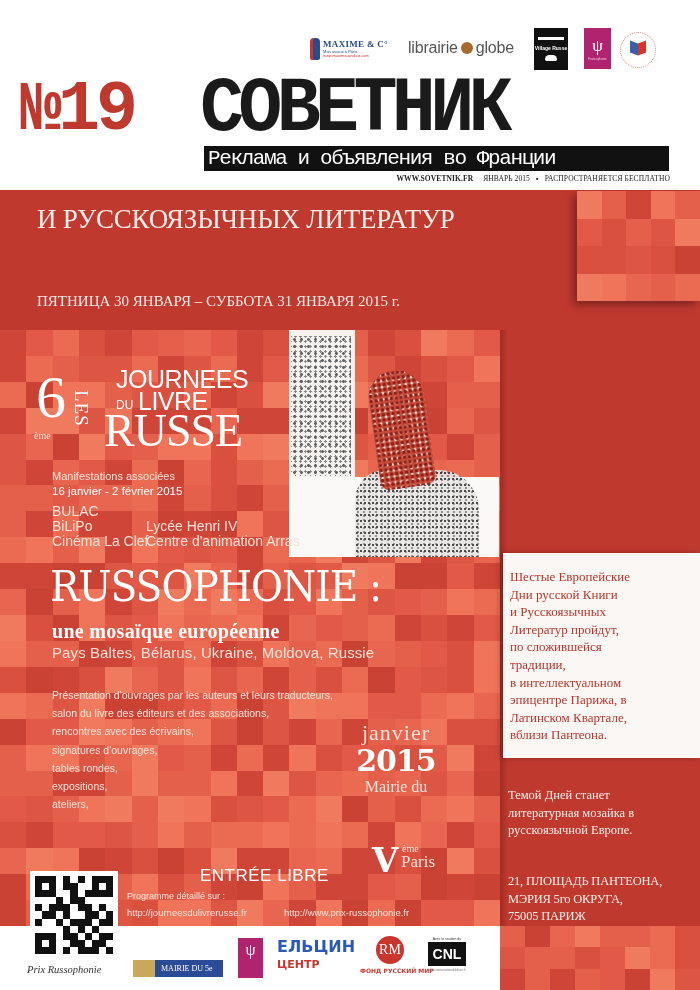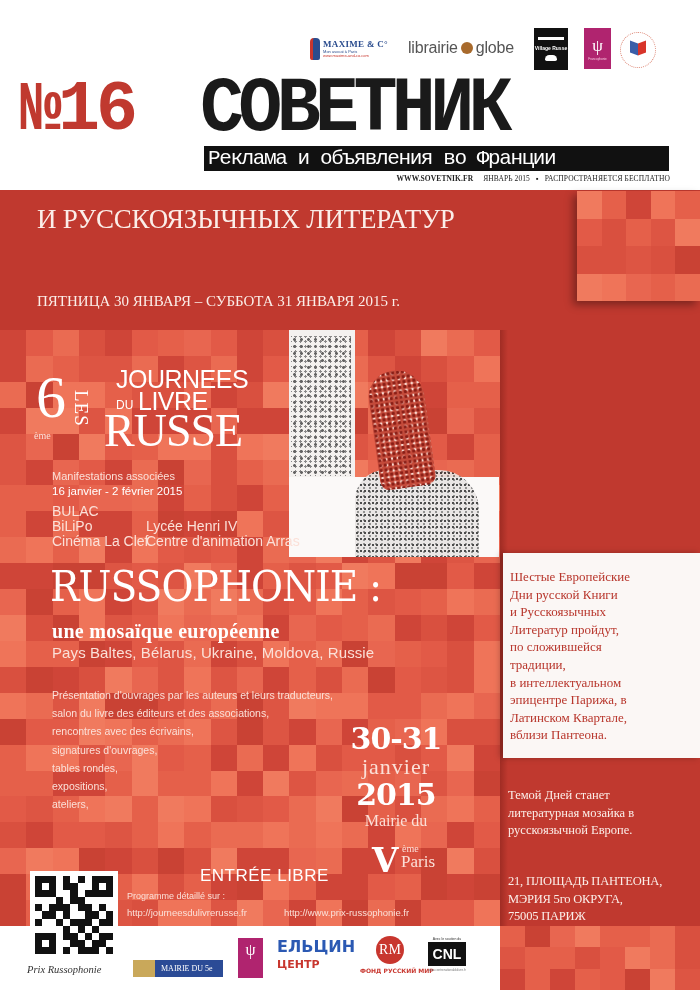--- a/index.html
+++ b/index.html
@@ -155,21 +155,21 @@
     <span class="s">Francophonie</span>
   </div>
   <div class="logo logo-circle">
     <span class="heart">
         <span class="h1"></span>
         <span class="h2"></span>
       </span>
   </div>
 </div>
 
-<div class="masthead-num">№16</div>
+<div class="masthead-num">№19</div>
 <div class="masthead-title">СОВЕТНИК</div>
 <div class="masthead-sub">Реклама и объявления во Франции</div>
 <div class="masthead-meta">
   <b>WWW.SOVETNIK.FR</b>
   <span class="sep"></span>
   <span>ЯНВАРЬ 2015</span>
   <span class="sep">▪</span>
   <span>РАСПРОСТРАНЯЕТСЯ БЕСПЛАТНО</span>
 </div>
 
@@ -676,21 +676,20 @@
   <div>Présentation d'ouvrages par les auteurs et leurs traducteurs,</div>
   <div>salon du livre des éditeurs et des associations,</div>
   <div>rencontres avec des écrivains,</div>
   <div>signatures d'ouvrages,</div>
   <div>tables rondes,</div>
   <div>expositions,</div>
   <div>ateliers,</div>
 </div>
 
 <div class="big-dates">
-  <div class="bd-days">30-31</div>
   <div class="bd-month">janvier</div>
   <div class="bd-year">2015</div>
   <div class="bd-mairie">Mairie du</div>
 </div>
 <div class="bd-v">V</div>
 <div class="bd-eme">ème</div>
 <div class="bd-paris">Paris</div>
 
 <div class="entree">ENTRÉE LIBRE</div>
 <div class="prog-link-label">Programme détaillé sur :</div>

